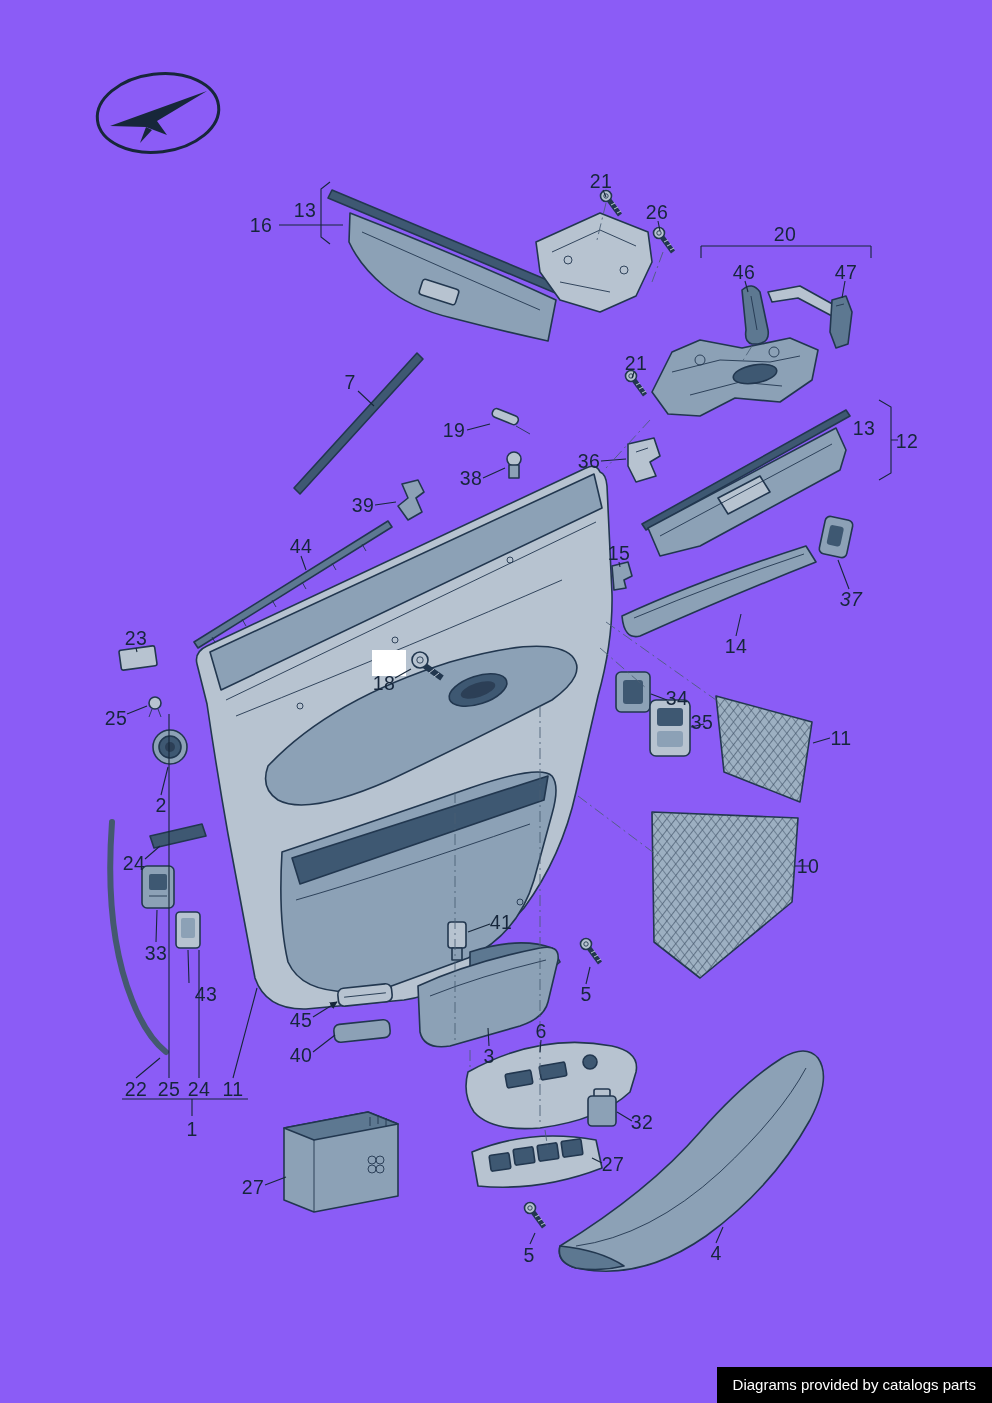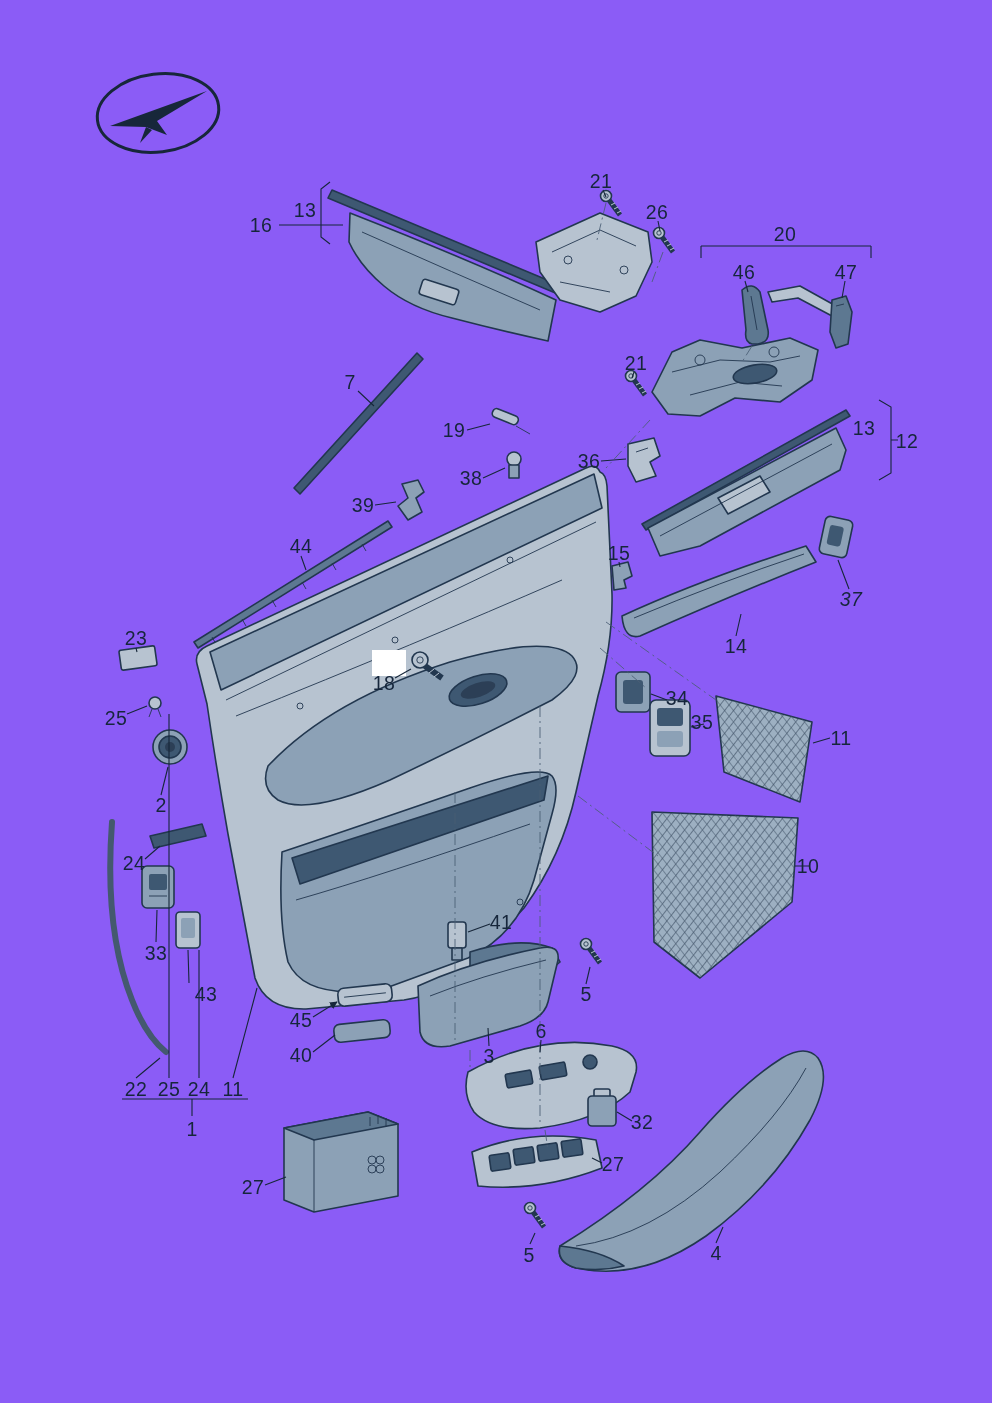--- a/index.html
+++ b/index.html
@@ -344,13 +344,14 @@
       <div class="callout" style="left: 199px; top: 1089px;">24</div>
       <div class="callout" style="left: 233px; top: 1089px;">11</div>
       <div class="callout" style="left: 192px; top: 1129px;">1</div>
       <div class="callout" style="left: 253px; top: 1187px;">27</div>
       <div class="callout" style="left: 642px; top: 1122px;">32</div>
       <div class="callout" style="left: 613px; top: 1164px;">27</div>
       <div class="callout" style="left: 529px; top: 1255px;">5</div>
       <div class="callout" style="left: 716px; top: 1253px;">4</div>
     </div>
 
+  <div class="footer">Diagrams provided by catalogs parts</div>
 </div>
 
 </body></html>

